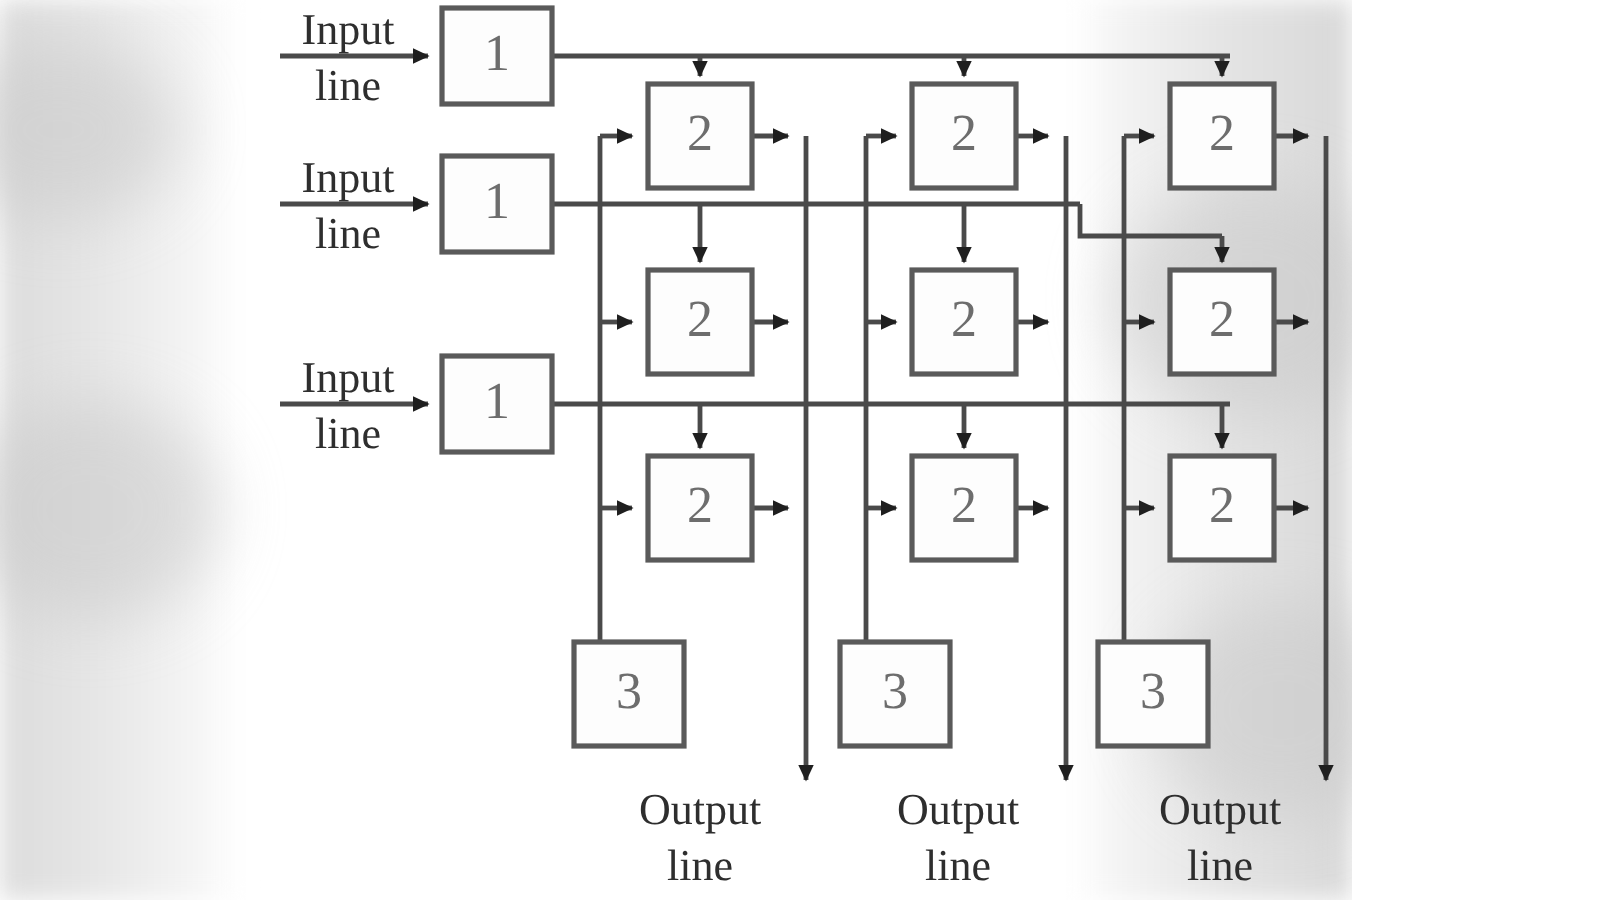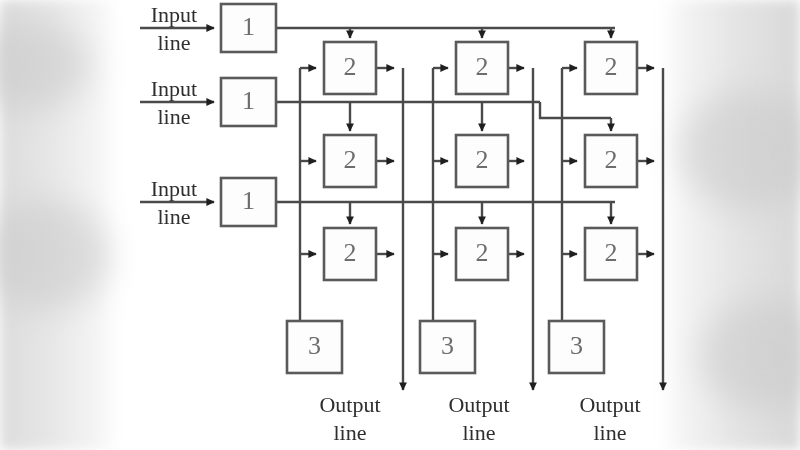--- a/index.html
+++ b/index.html
@@ -2,21 +2,21 @@
 <html><head>
 <meta charset="utf-8">
 <style>
   html, body {
     margin: 0;
     padding: 0;
     background: #ffffff;
   }
   #screenshot {
     position: relative;
-    width: 800px;
+    width: 676px;
     height: 450px;
     overflow: hidden;
     background: #ffffff;
     font-family: "Liberation Serif", "DejaVu Serif", serif;
   }
   
   .bg-band {
     position: absolute;
     top: 0;
     height: 450px;

